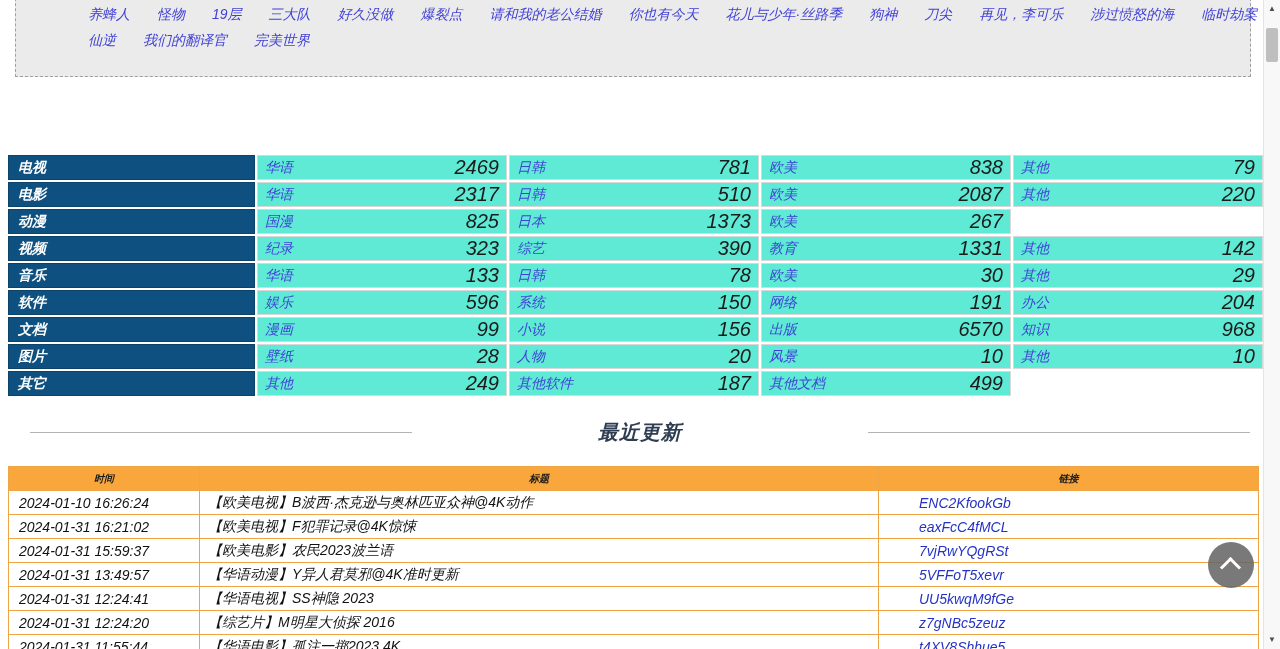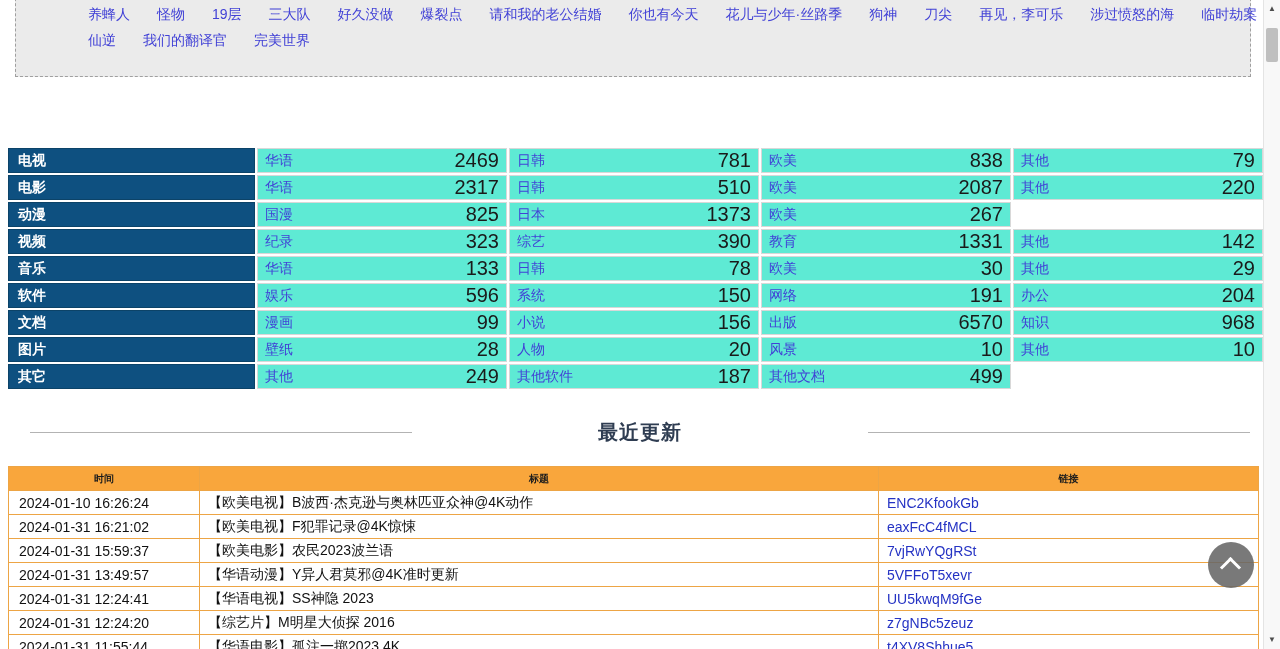--- a/index.html
+++ b/index.html
@@ -2,21 +2,21 @@
 <html style="--topbox-bg: #ebebeb; --link-color: #4141d6; --update-link-color: #2533c4; --blue-header: #0e5080; --orange-header: #f9a63c; --orange-border: #eda545; --title-color: #2f3d52;"><head>
 <meta charset="utf-8">
 <style>
   * { box-sizing: border-box; margin: 0; padding: 0; }
   html, body {
     width: 1280px; height: 649px;
     overflow: hidden;
     background: #ffffff;
     font-family: "Liberation Sans", "DejaVu Sans", sans-serif;
   }
-  .page { position: relative; width: 1280px; height: 581px; }
+  .page { position: relative; width: 1280px; height: 581px; font-style: italic; }
 
   
   .topbox {
     position: absolute; left: 15px; top: -12px;
     width: 1236px; height: 89px;
     background: var(--topbox-bg);
     border: 1px dashed #9f9f9f;
     padding: 12px 0 0 72px;
   }
   .links-row { line-height: 25px; white-space: nowrap; }
@@ -38,21 +38,21 @@
     margin: 0 186px;
     font-size: 20px; font-weight: bold;
     color: var(--title-color);
     letter-spacing: 1px;
   }
   #nav-head { top: 98px; }
   #upd-head { top: 412px; }
 
   
   .res-table {
-    position: absolute; left: 6px; top: 146px;
+    position: absolute; left: 6px; top: 153px;
     width: 1252px;
     border-collapse: separate; border-spacing: 2px;
     table-layout: fixed;
     font-size: 14px;
   }
   .res-table th.rowlabel {
     background: var(--blue-header);
     color: #ffffff; font-weight: bold;
     text-align: left; padding: 0 0 0 9px;
     height: 23px; border: 1px solid #0c4368;
@@ -84,21 +84,21 @@
     height: 24px; text-align: center; font-size: 10px;
   }
   .upd-table td {
     border: 1px solid var(--orange-border);
     background: #ffffff;
     height: 24px; color: #111111;
   }
   .upd-table td.time { padding-left: 10px; }
   .upd-table td.title { padding-left: 8px; }
   .upd-table td.link { padding-left: 8px; }
-  .upd-table td.link a { color: var(--update-link-color); text-decoration: none; }
+  .upd-table td.link a { color: var(--update-link-color); text-decoration: none; margin-left: 32px; }
 
   
   .backtop {
     position: absolute; left: 1208px; top: 542px;
     width: 46px; height: 46px; border-radius: 50%;
     background: rgba(102,102,102,0.88);
     cursor: pointer;
   }
   .backtop .chev {
     position: absolute; left: 15px; top: 18px;

